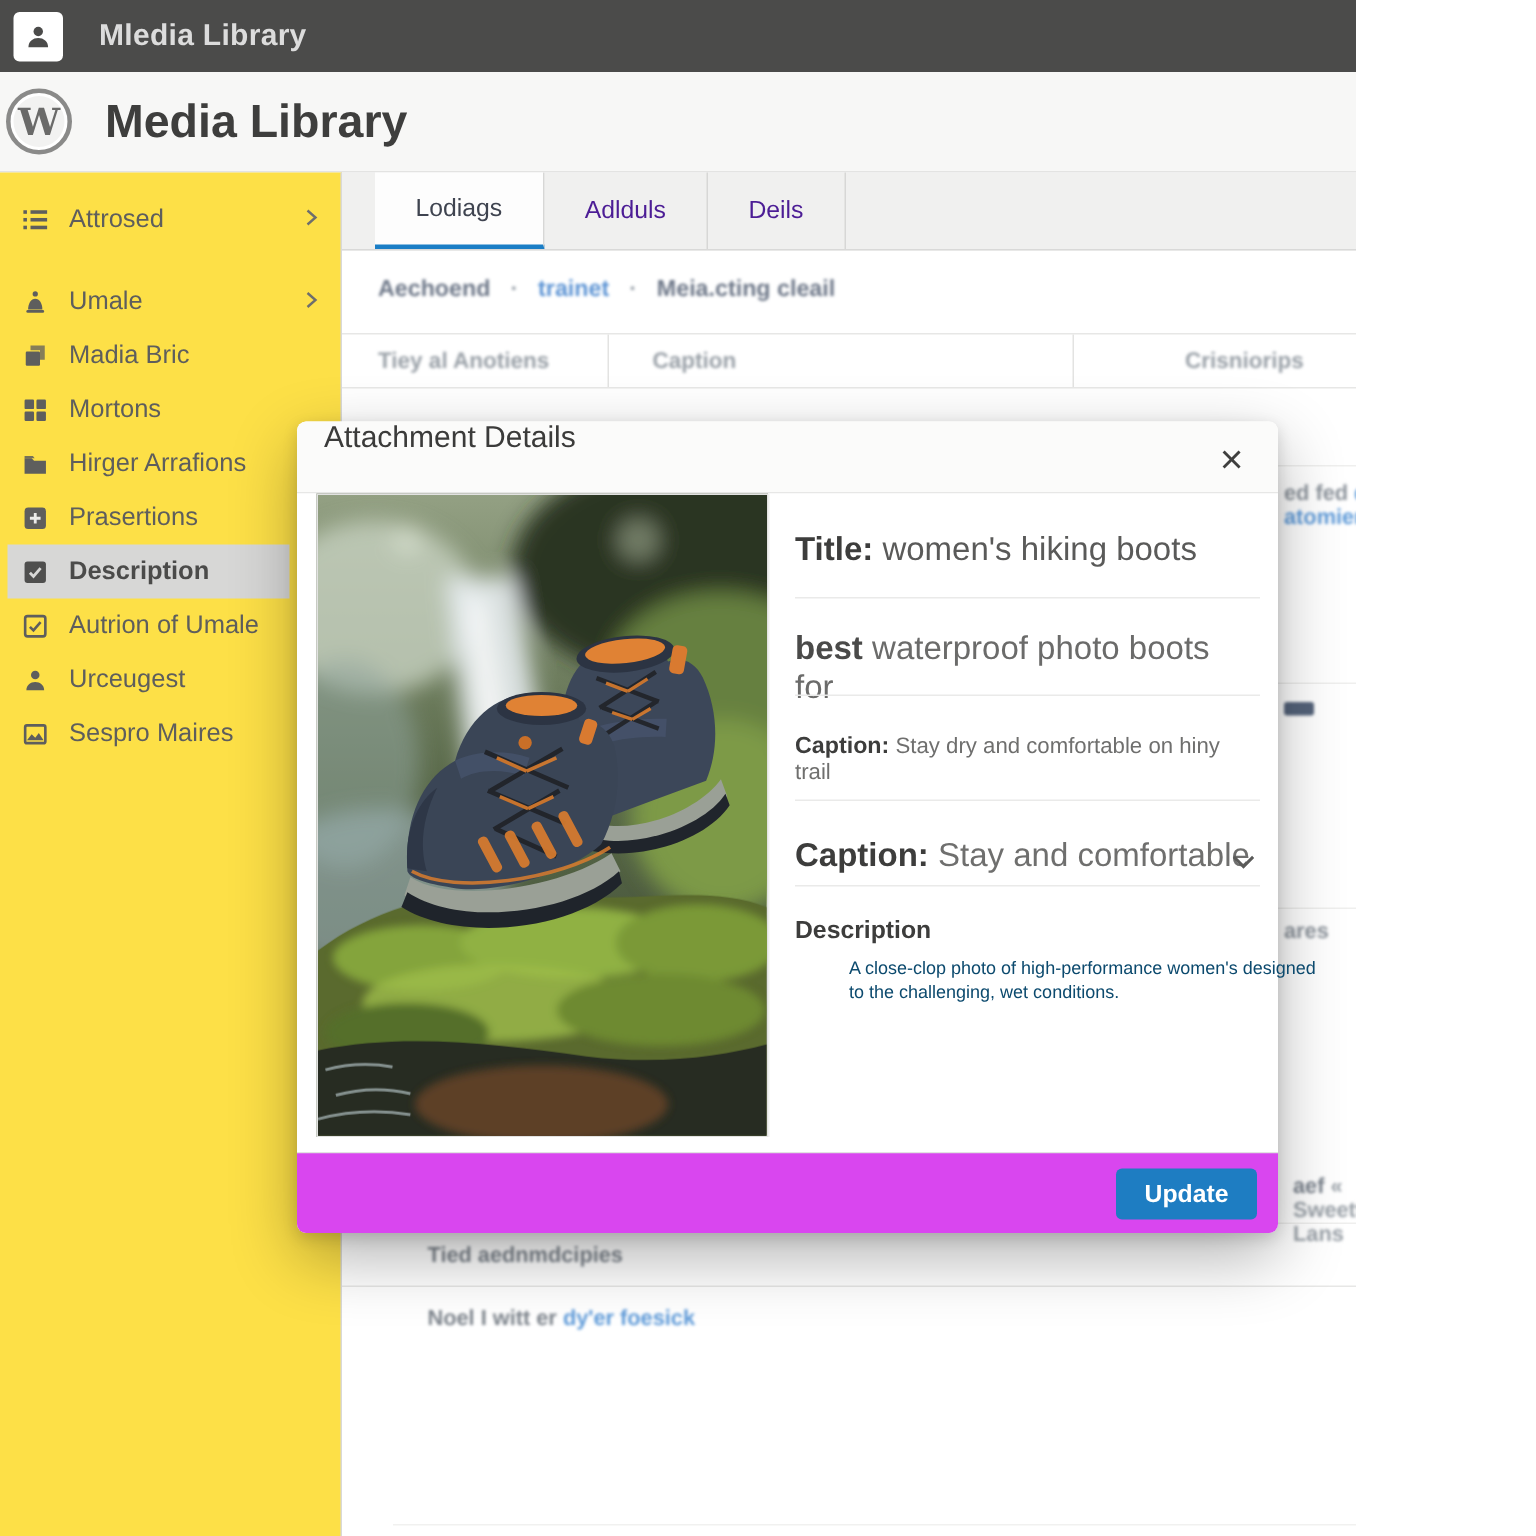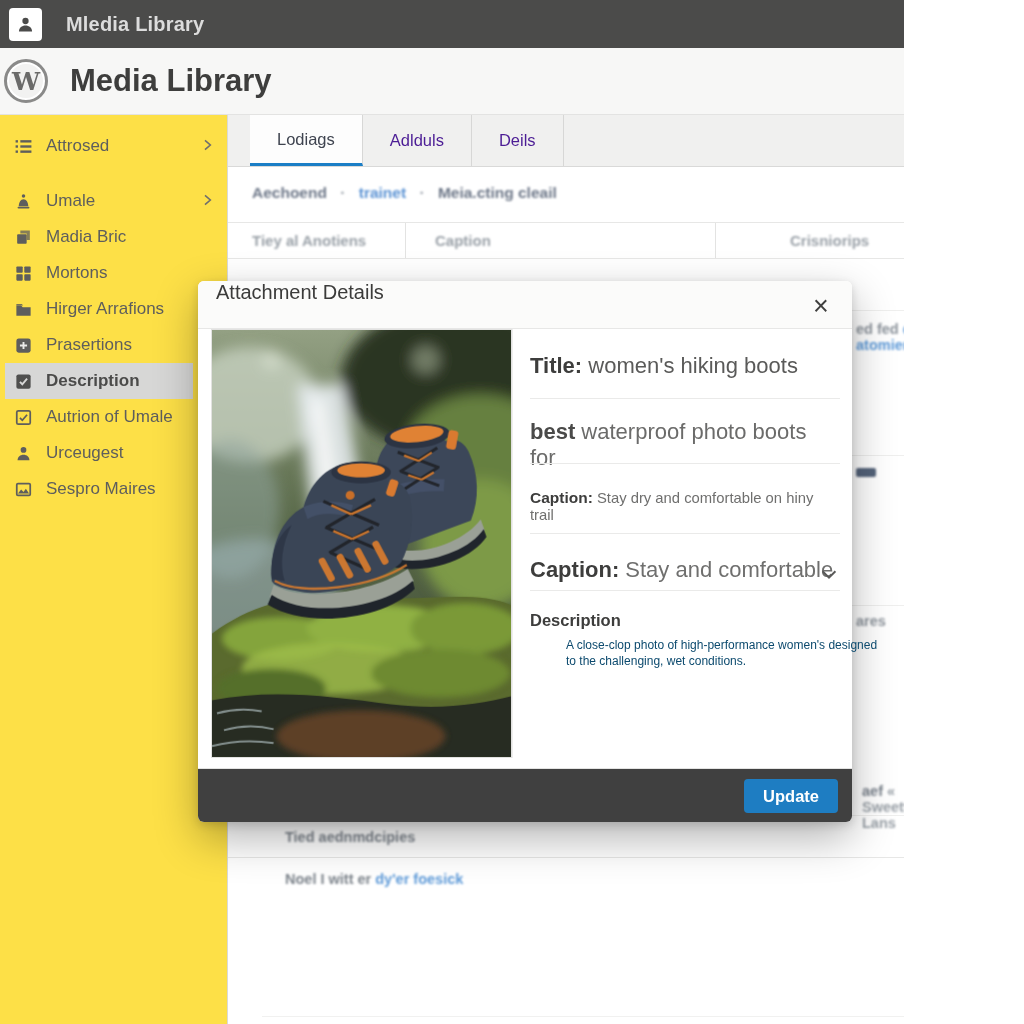--- a/index.html
+++ b/index.html
@@ -51,21 +51,21 @@
   .modal-img { position:absolute; left:13px; top:48px; width:301px; height:429px; border:1px solid #e2e2e1; overflow:hidden; background:#5c6b4c; }
   .modal-img svg { display:block; width:100%; height:100%; }
   .panel-divider { position:absolute; left:314px; top:48px; width:1px; height:429px; background:#efefee; }
   .fields { position:absolute; left:332px; top:48px; width:322px; }
   .frow { position:absolute; left:0; width:306px; font-size:22px; color:#5a5a59; }
   .frow b { color:#3d3d3c; font-weight:700; }
   .fdiv { position:absolute; left:0; width:310px; height:1px; background:#eaeae9; }
   .chev-down { position:absolute; left:288px; top:234px; }
   .desc-label { position:absolute; left:0; top:282px; font-size:16.5px; font-weight:700; color:#3d3d3c; }
   .desc-body { position:absolute; left:0; top:308px; width:312px; font-size:12px; line-height:1.36; color:#0c4a6e;margin-left:36px; }
-  .modal-footer { position:absolute; left:0; bottom:0; width:100%; height:54px; background:#404040; border-top:1px solid #e3e3e2; border-radius:0 0 6px 6px; }
+  .modal-footer { position:absolute; left:0; bottom:0; width:100%; height:54px; background:#d946ef; border-top:1px solid #e3e3e2; border-radius:0 0 6px 6px; }
   .update-btn { position:absolute; right:14px; top:10px; height:34px; padding:0 19px; background:#1e7dc2; border:none; border-radius:4px; color:#fff; font-size:16.5px; font-weight:600; cursor:pointer; font-family:"Liberation Sans",sans-serif; }
 
   .band-txt { position:absolute; font-size:14.5px; font-weight:700; color:#7d848c; }
   .band-txt .lnk { color:#5f9bd9; }
 </style>
 </head>
 <body>
 
 <div class="screen">
 

